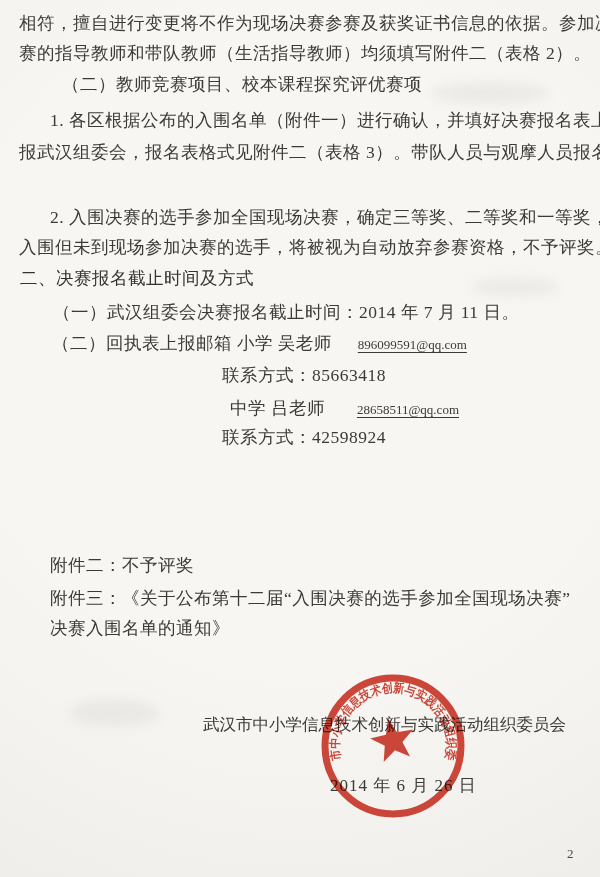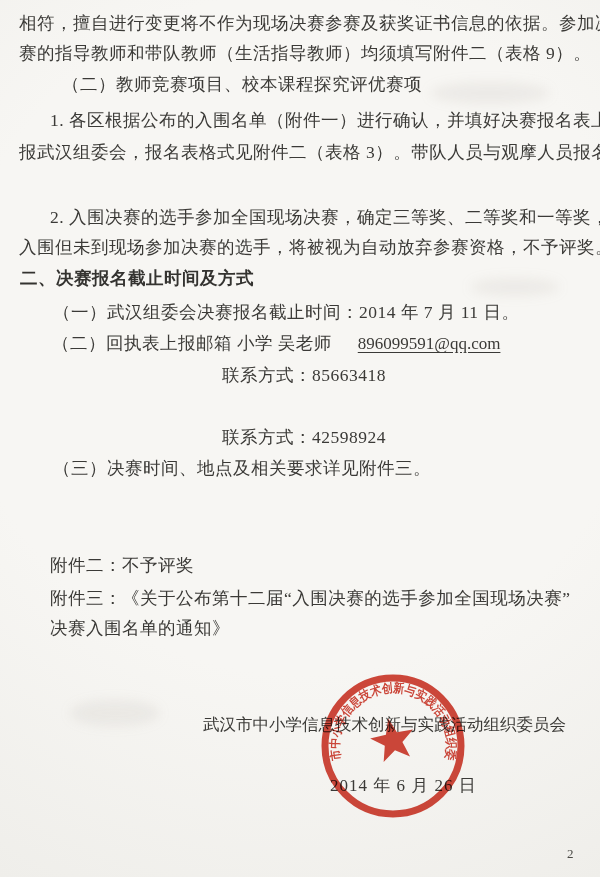--- a/index.html
+++ b/index.html
@@ -12,25 +12,25 @@
     font-family:"Liberation Serif","DejaVu Serif",serif;
     color:#3b3a37;
   }
   .ln{
     position:absolute;
     white-space:nowrap;
     font-size:17.5px;
     line-height:24px;
     letter-spacing:0.5px;
   }
-  .heading{font-weight:700;color:#343330;}
+  .heading{font-weight:400;color:#343330;}
   .email{
     margin-left:26px;
     font-family:"Liberation Serif",serif;
-    font-size:17px;
+    font-size:13px;
     letter-spacing:0;
     text-decoration:underline;
     text-underline-offset:3px;
   }
   .email2{margin-left:32px;}
   .sig{
     position:absolute;
     white-space:nowrap;
     font-size:16.5px;
     line-height:22px;
@@ -58,35 +58,37 @@
 </head>
 <body>
 
 <div class="page">
 
   <div class="smudge" style="left:430px;top:82px;width:120px;height:22px;"></div>
   <div class="smudge" style="left:470px;top:278px;width:90px;height:18px;"></div>
   <div class="smudge" style="left:70px;top:700px;width:90px;height:26px;"></div>
 
   <div class="ln" style="left:19px;top:11px">相符，擅自进行变更将不作为现场决赛参赛及获奖证书信息的依据。参加决</div>
-  <div class="ln" style="left:19px;top:41px">赛的指导教师和带队教师（生活指导教师）均须填写附件二（表格 9）。</div>
+  <div class="ln" style="left:19px;top:41px">赛的指导教师和带队教师（生活指导教师）均须填写附件二（表格 2）。</div>
   <div class="ln" style="left:62px;top:72px">（二）教师竞赛项目、校本课程探究评优赛项</div>
   <div class="ln" style="left:50px;top:108px">1. 各区根据公布的入围名单（附件一）进行确认，并填好决赛报名表上</div>
   <div class="ln" style="left:19px;top:140px">报武汉组委会，报名表格式见附件二（表格 3）。带队人员与观摩人员报名表</div>
   <div class="ln" style="left:50px;top:205px">2. 入围决赛的选手参加全国现场决赛，确定三等奖、二等奖和一等奖，</div>
   <div class="ln" style="left:19px;top:235px">入围但未到现场参加决赛的选手，将被视为自动放弃参赛资格，不予评奖。</div>
   <div class="ln heading" style="left:20px;top:266px">二、决赛报名截止时间及方式</div>
   <div class="ln" style="left:53px;top:300px">（一）武汉组委会决赛报名截止时间：2014 年 7 月 11 日。</div>
 
   <div class="ln" style="left:52px;top:331px">
     <span>（二）回执表上报邮箱 小学 吴老师</span><span class="email">896099591@qq.com</span>
   </div>
   <div class="ln" style="left:222px;top:363px">联系方式：85663418</div>
+  <div class="ln" style="left:230px;top:396px">
+    <span>中学 吕老师</span><span class="email email2">28658511@qq.com</span>
+  </div>
   <div class="ln" style="left:222px;top:425px">联系方式：42598924</div>
-  <div class="ln" style="left:53px;top:456px">（三）决赛时间、地点及相关要求详见附件三。</div>
 
   <div class="ln" style="left:50px;top:553px">附件二：不予评奖</div>
   <div class="ln" style="left:50px;top:586px">附件三：《关于公布第十二届“入围决赛的选手参加全国现场决赛”</div>
   <div class="ln" style="left:50px;top:616px">决赛入围名单的通知》</div>
 
   <div class="sig" style="left:203px;top:714px">武汉市中小学信息技术创新与实践活动组织委员会</div>
   <div class="sig date" style="left:330px;top:747px">2014 年 6 月 26 日</div>
 
   <svg class="seal" width="600" height="877" viewBox="0 0 600 877">
     <circle cx="393" cy="746" r="68" fill="none" stroke="#cf392b" stroke-width="7"></circle>

